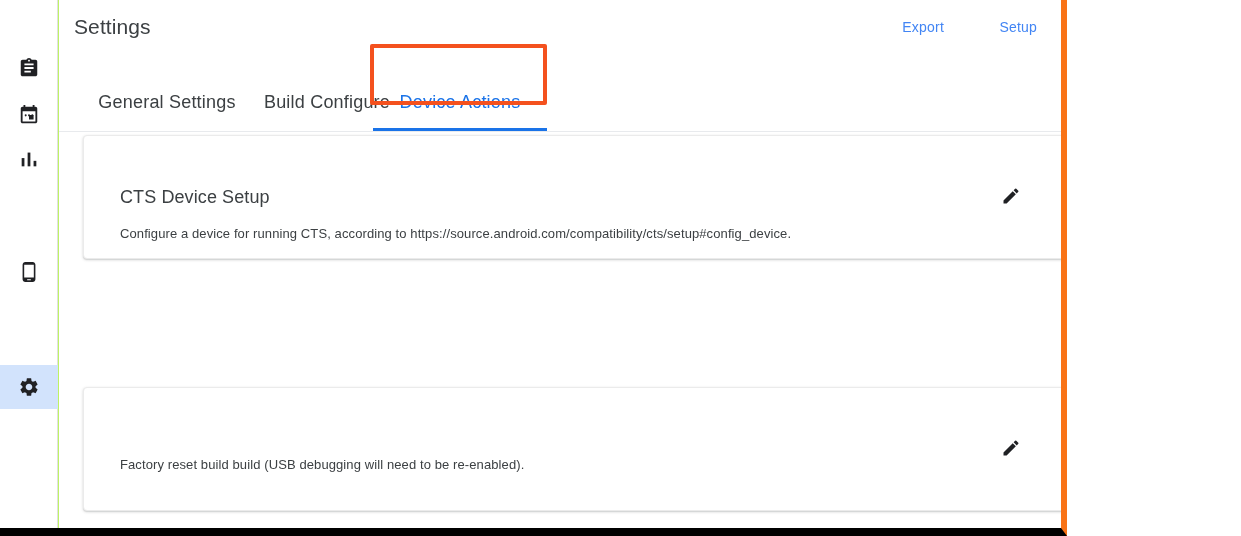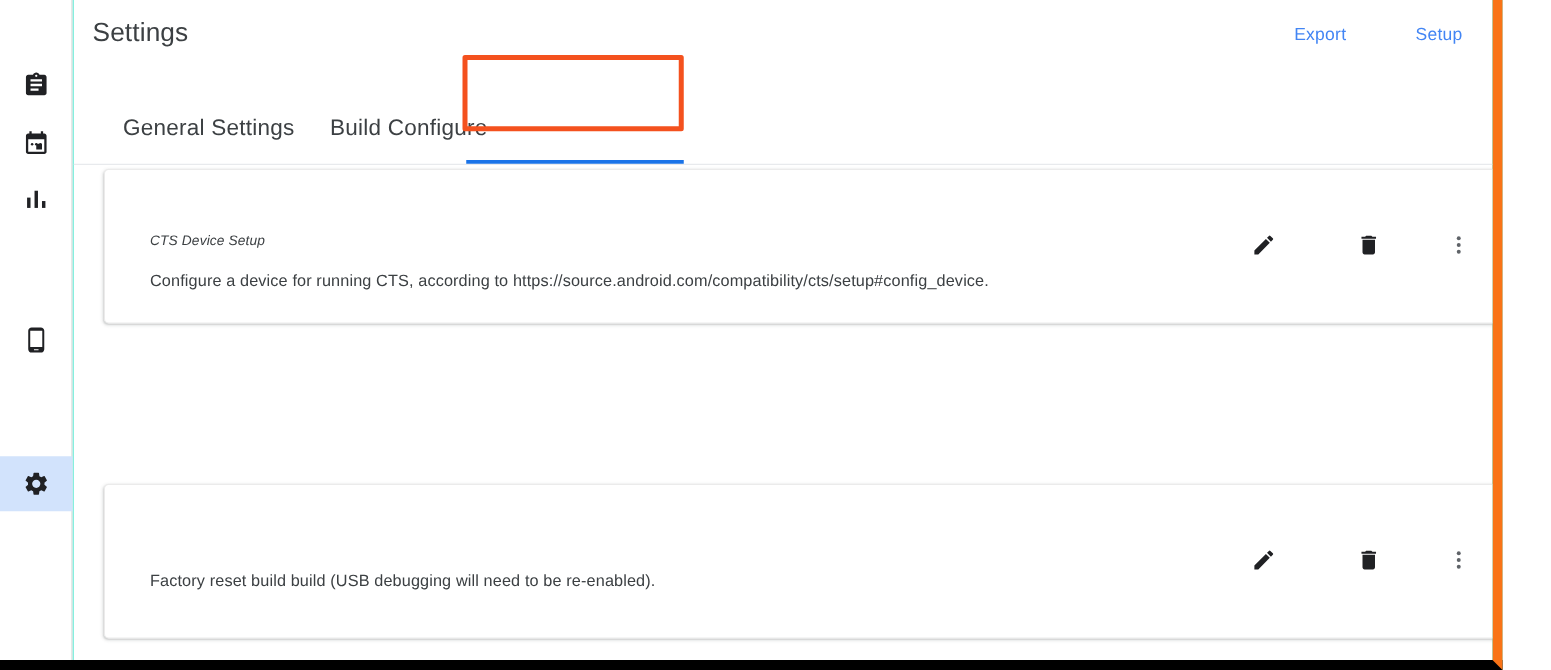--- a/index.html
+++ b/index.html
@@ -7,24 +7,24 @@
     width: 1241px;
     height: 536px;
     overflow: hidden;
     background: #ffffff;
     font-family: "Liberation Sans", sans-serif;
     -webkit-font-smoothing: antialiased;
   }
 
   #app-frame {
     position: relative;
-    width: 1202px;
+    width: 1067px;
     height: 536px;
-    background: #5eead4;
-    border-right: 8px solid #f97316;
+    background: #bef264;
+    border-right: 6px solid #f97316;
     border-bottom: 8px solid #000000;
     overflow: hidden;
   }
 
   
   #sidebar {
     position: absolute;
     left: 0; top: 0;
     width: 58px;
     height: 528px;
@@ -131,25 +131,24 @@
     background: #ffffff;
     border: 1px solid #ebebeb;
     border-radius: 4px;
     box-shadow: 0 1px 3px rgba(60,64,67,.20), 0 1px 1px rgba(60,64,67,.10);
   }
   .card-text {
     position: absolute;
     left: 36px;
   }
   .card-name {
-    font-size: 11px;
+    font-size: 18px;
     color: #3c4043;
     letter-spacing: .1px;
     white-space: nowrap;
-    font-style: italic;
   }
   .card-desc {
     font-size: 13px;
     color: #3c4043;
     letter-spacing: .1px;
     margin-top: 18px;
     white-space: nowrap;
   }
   .card-actions {
     position: absolute;
@@ -227,20 +226,21 @@
 
     <div id="page-header">
       <div id="page-title">Settings</div>
       <div id="export-link" class="header-link">Export</div>
       <div id="import-link" class="header-link">Setup</div>
     </div>
 
     <div id="tabs-bar">
       <div id="tab-general" class="tab">General Settings</div>
       <div id="tab-build" class="tab">Build Configure</div>
+      <div id="tab-device" class="tab selected">Device Actions</div>
       <div id="tab-underline"></div>
       <div id="tab-highlight-box"></div>
     </div>
 
     <div id="cards-area">
 
       <div class="action-card" id="card-0">
         <div class="card-text" style="top:51px;">
           <div class="card-name">CTS Device Setup</div>
           <div class="card-desc">Configure a device for running CTS, according to https://source.android.com/compatibility/cts/setup#config_device.</div>

